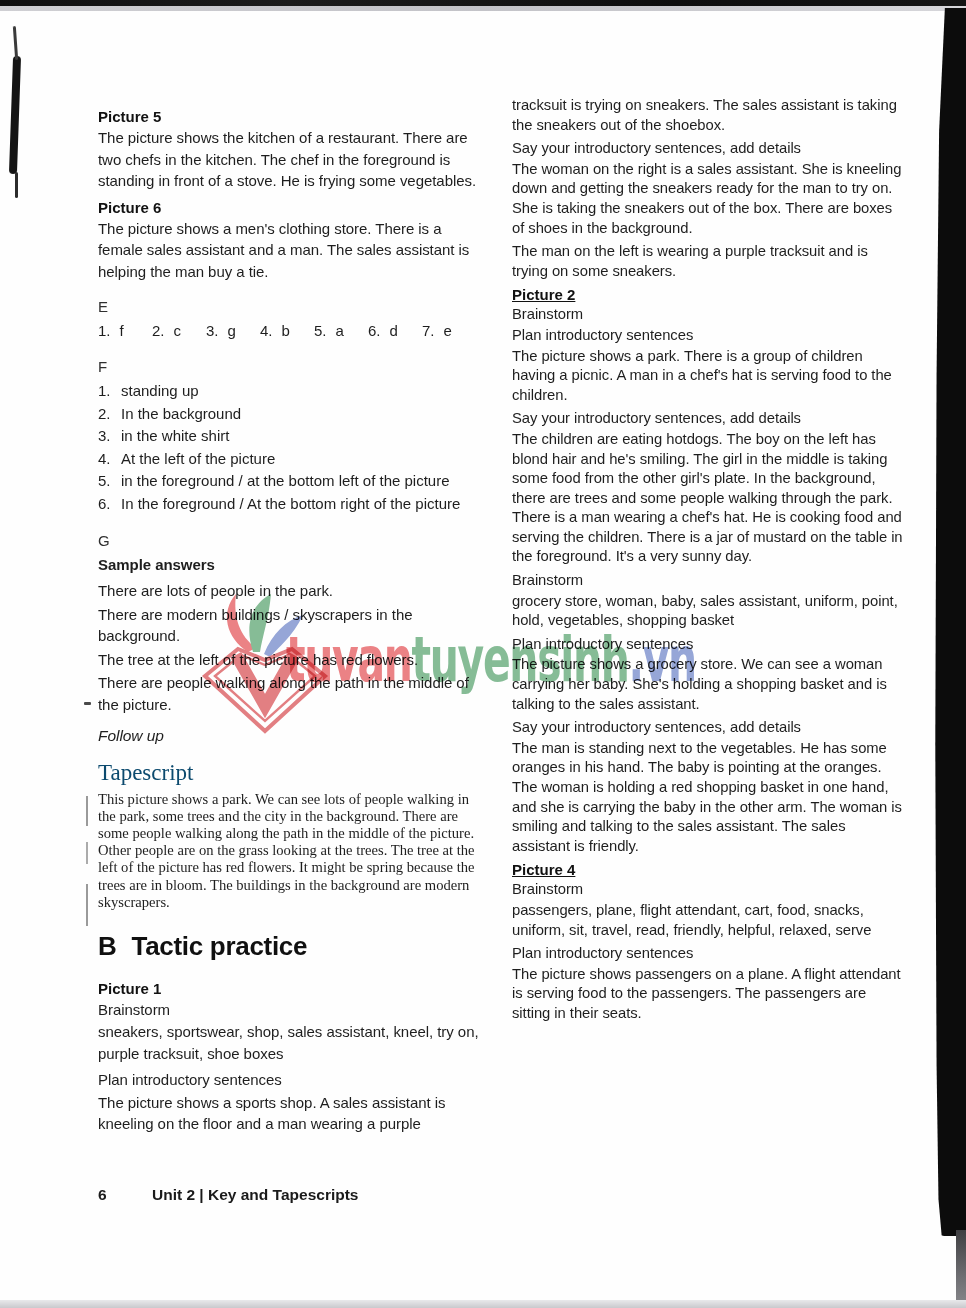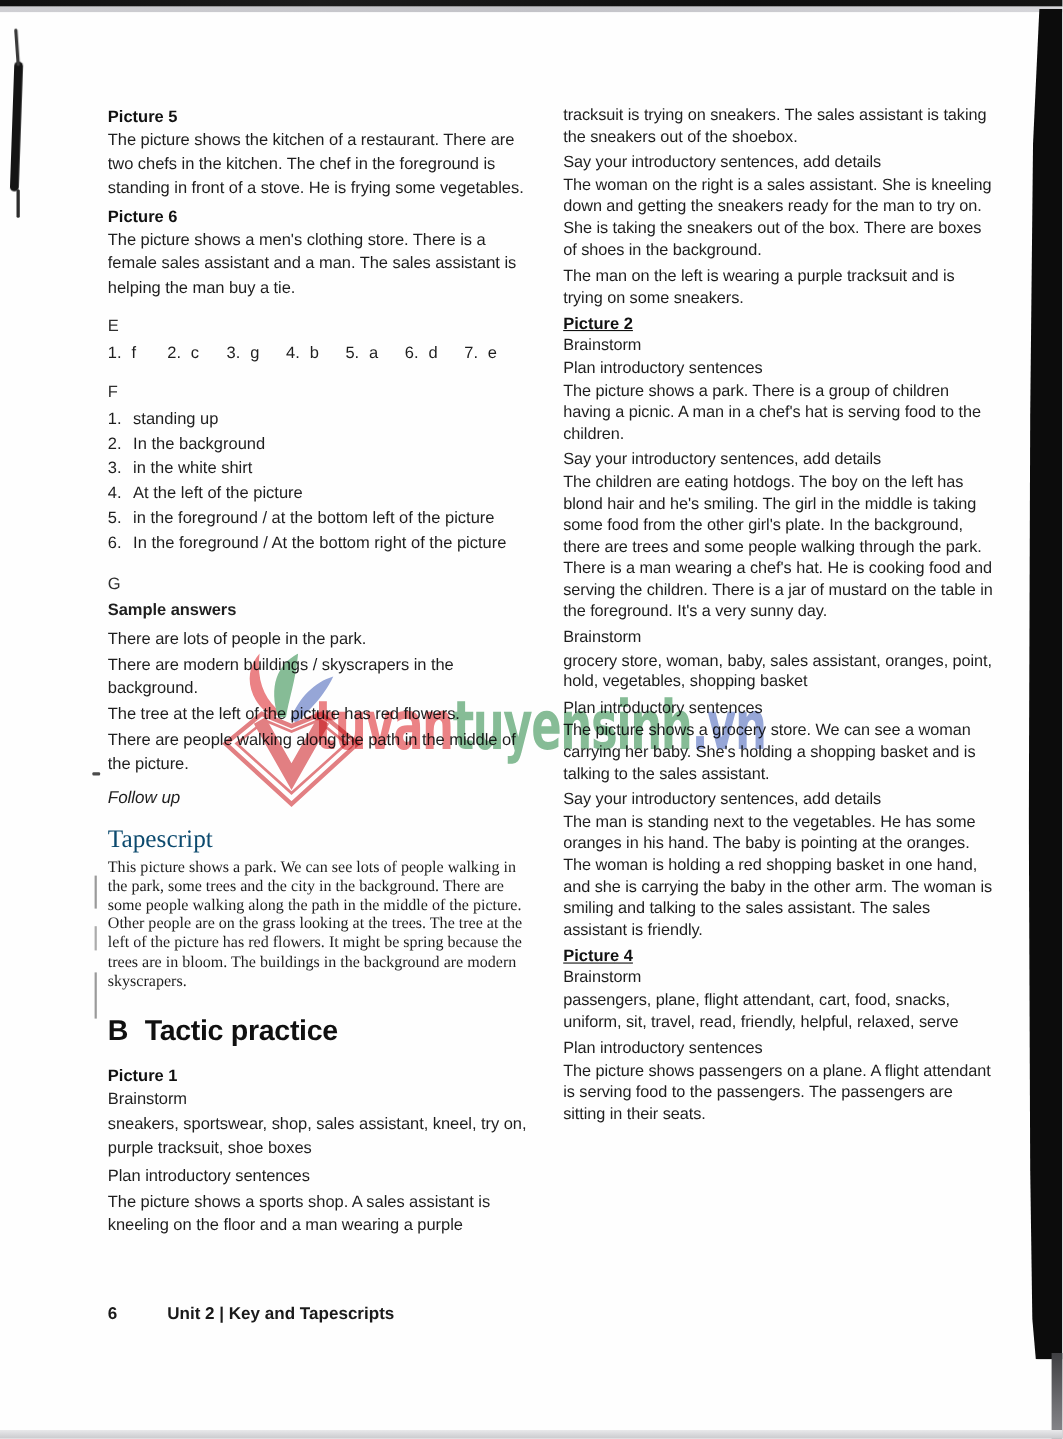--- a/index.html
+++ b/index.html
@@ -23,21 +23,21 @@
   .right-bar-tail{position:absolute;left:956px;top:1230px;width:10px;height:78px;background:linear-gradient(180deg,#3f3f42,#6e6e72 60%,#8a8a8e);}
   .bottom-strip{position:absolute;left:0;top:1300px;width:966px;height:8px;background:linear-gradient(180deg,#e9e9eb,#c9c9cd);}
   .ink-smudge-main{position:absolute;left:11px;top:56px;width:8px;height:118px;background:#141414;border-radius:4px;transform:rotate(2deg);filter:blur(0.4px);}
   .ink-smudge-top{position:absolute;left:14px;top:26px;width:3px;height:34px;background:#3a3a3a;border-radius:2px;transform:rotate(-4deg);filter:blur(0.3px);}
   .ink-smudge-bottom{position:absolute;left:15px;top:172px;width:3px;height:26px;background:#2c2c2c;border-radius:2px;filter:blur(0.3px);}
   .margin-dash{position:absolute;left:84px;top:702px;width:7px;height:3px;background:#4a4a4a;border-radius:1px;}
   .tape-tick1{position:absolute;left:86px;top:796px;width:2px;height:30px;background:#9a9a9a;}
   .tape-tick2{position:absolute;left:86px;top:842px;width:2px;height:22px;background:#ababab;}
   .tape-tick3{position:absolute;left:86px;top:884px;width:2px;height:42px;background:#9a9a9a;}
   
-  .col{position:absolute;top:96px;}
+  .col{position:absolute;top:106px;}
   .col-left{left:98px;width:388px;}
   .col-right{left:512px;width:392px;top:96px;}
   h4.pic{font-size:15px;font-weight:700;margin:0;line-height:21px;color:#111;}
   .col p{margin:0 0 5px;font-size:15px;line-height:21.5px;letter-spacing:-0.05px;}
   .col-right p{font-size:14.8px;line-height:19.6px;margin:0 0 4px;}
   .col-right h4.pic{line-height:20px;margin-top:2px;text-decoration:underline;}
   p.lbl-i{margin:0 0 1px;}
   .sec-letter{font-size:15px;color:#2f2f2f;margin:15px 0 3px;line-height:20px;}
   .ans-row{display:flex;margin:0 0 4px;}
   .ans{width:54px;font-size:15px;line-height:22px;}
@@ -159,21 +159,21 @@
   <p>The man on the left is wearing a purple tracksuit and is trying on some sneakers.</p>
 
   <h4 class="pic">Picture 2</h4>
   <p class="lbl-i">Brainstorm</p>
   <p class="lbl-i">Plan introductory sentences</p>
   <p>The picture shows a park. There is a group of children having a picnic. A man in a chef's hat is serving food to the children.</p>
   <p class="lbl-i">Say your introductory sentences, add details</p>
   <p>The children are eating hotdogs. The boy on the left has blond hair and he's smiling. The girl in the middle is taking some food from the other girl's plate. In the background, there are trees and some people walking through the park. There is a man wearing a chef's hat. He is cooking food and serving the children. There is a jar of mustard on the table in the foreground. It's a very sunny day.</p>
 
   <p class="lbl-i">Brainstorm</p>
-  <p>grocery store, woman, baby, sales assistant, oranges, point, hold, vegetables, shopping basket</p>
+  <p>grocery store, woman, baby, sales assistant, uniform, point, hold, vegetables, shopping basket</p>
   <p class="lbl-i">Plan introductory sentences</p>
   <p>The picture shows a grocery store. We can see a woman carrying her baby. She's holding a shopping basket and is talking to the sales assistant.</p>
   <p class="lbl-i">Say your introductory sentences, add details</p>
   <p>The man is standing next to the vegetables. He has some oranges in his hand. The baby is pointing at the oranges. The woman is holding a red shopping basket in one hand, and she is carrying the baby in the other arm. The woman is smiling and talking to the sales assistant. The sales assistant is friendly.</p>
 
   <h4 class="pic">Picture 4</h4>
   <p class="lbl-i">Brainstorm</p>
   <p>passengers, plane, flight attendant, cart, food, snacks, uniform, sit, travel, read, friendly, helpful, relaxed, serve</p>
   <p class="lbl-i">Plan introductory sentences</p>
   <p>The picture shows passengers on a plane. A flight attendant is serving food to the passengers. The passengers are sitting in their seats.</p>

